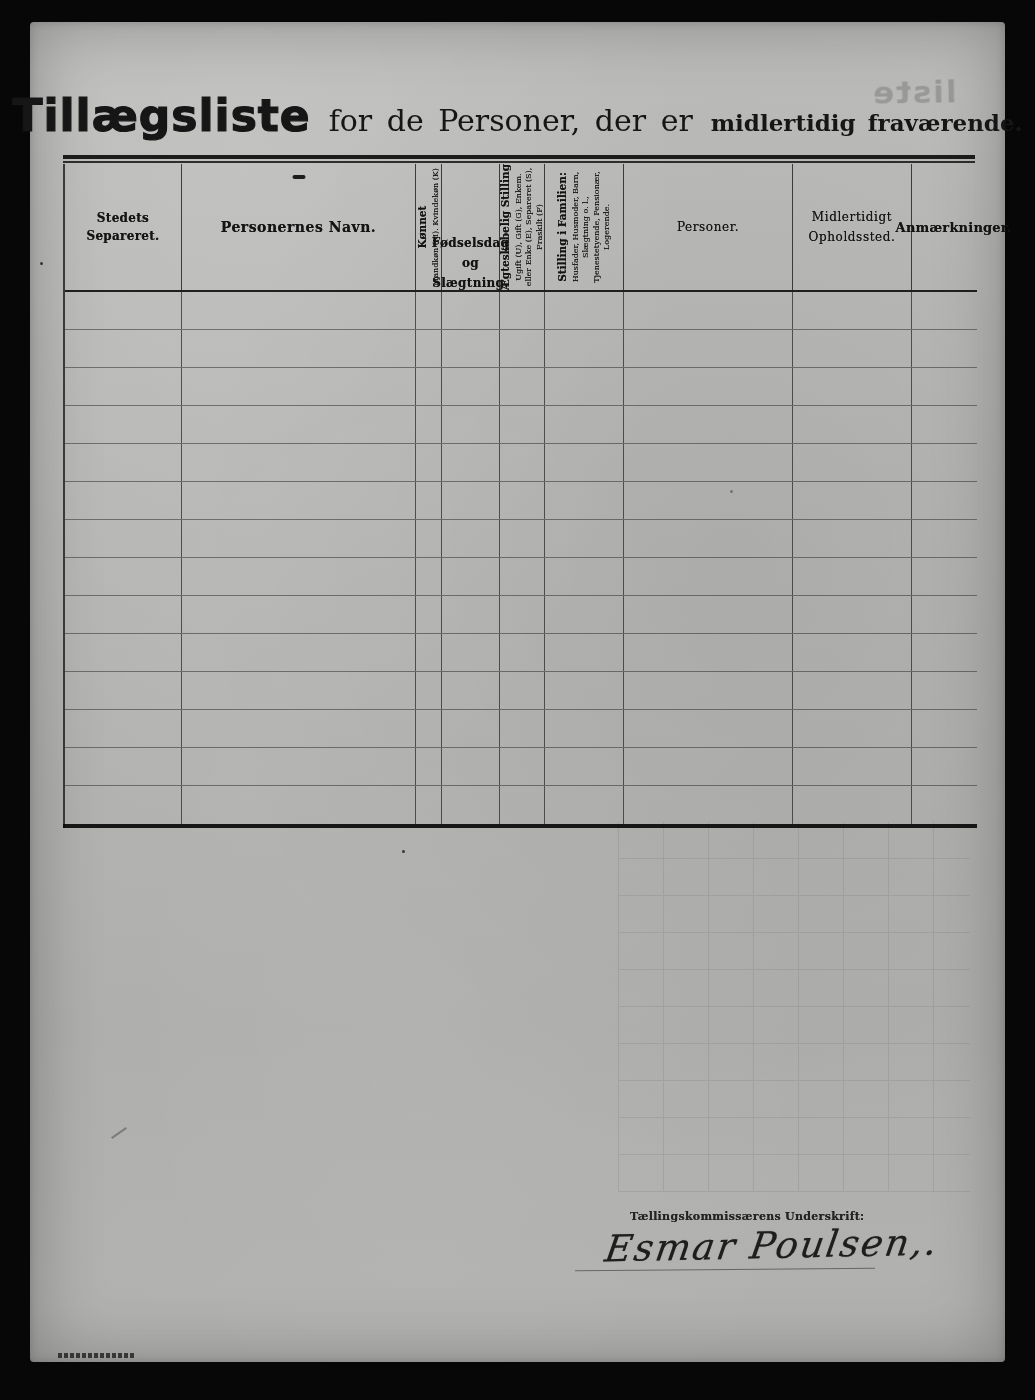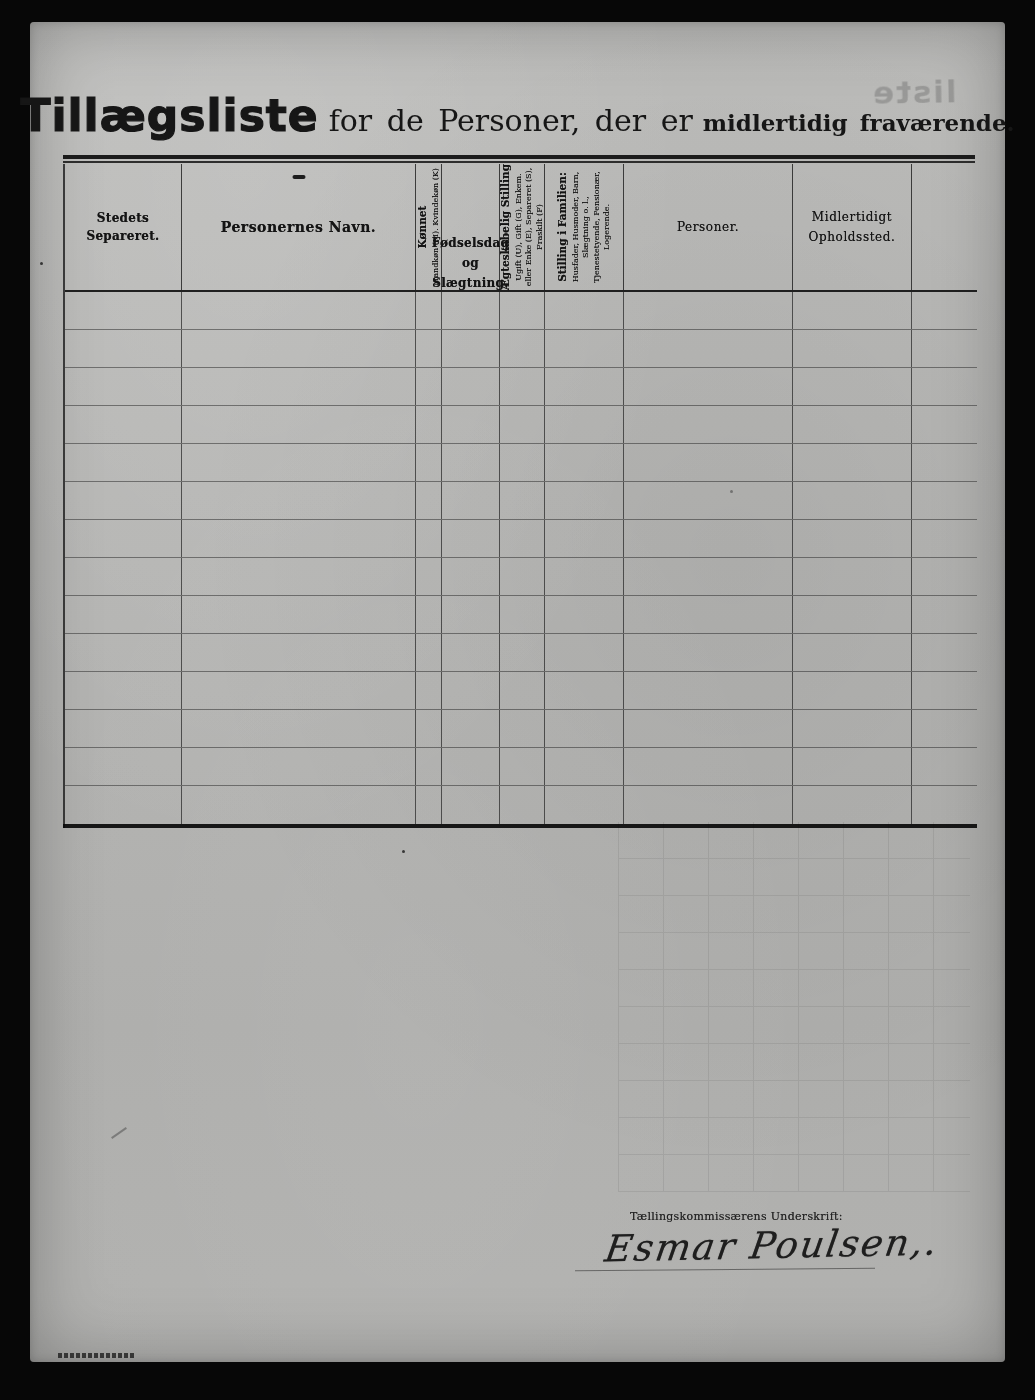--- a/index.html
+++ b/index.html
@@ -24,21 +24,21 @@
   .showthrough {
     position:absolute; top:52px; right:48px;
     transform:scaleX(-1) rotate(1deg);
     font-family:"DejaVu Sans","Liberation Sans",sans-serif;
     font-weight:bold; font-size:31px; letter-spacing:2px;
     color:rgba(75,75,75,0.30); filter:blur(0.7px);
   }
 
   .title {
     position:absolute; top:68px; left:0; width:100%;
-    display:flex; justify-content:center; align-items:baseline; gap:10px;
+    display:flex; justify-content:center; align-items:baseline; gap:18px;
     color:#161616; white-space:nowrap;text-align:right;
   }
   .t-main {
     font-family:"DejaVu Sans","Liberation Sans",sans-serif;
     font-weight:bold; font-size:44px; letter-spacing:1px;
     -webkit-text-stroke:1.2px #161616;
   }
   .t-mid  { font-size:30px; word-spacing:5px; }
   .t-bold { font-size:23px; font-weight:bold; word-spacing:4px; }
 
@@ -87,21 +87,21 @@
 
   .bottomrule { height:4px; background:rgba(10,10,10,0.92); margin-left:-2px; }
 
   .ghost-grid { position:absolute; left:588px; top:800px; width:352px; height:370px;
     opacity:0.07; pointer-events:none;
     background:
       repeating-linear-gradient(90deg,#000 0 1px, transparent 1px 45px),
       repeating-linear-gradient(0deg,#000 0 1px, transparent 1px 37px); }
 
   .sig-label { position:absolute; left:600px; top:1188px;
-               font-size:11px; font-weight:normal; letter-spacing:0.3px; color:#232323;
+               font-size:11px; font-weight:bold; letter-spacing:0.3px; color:#232323;
                text-shadow:0 0 0.6px rgba(20,20,20,0.6); }
   .sig-name  { position:absolute; left:576px; top:1202px;
                font-size:37px; font-style:italic; color:#1e1e1e;
                transform:skewX(-10deg) rotate(-1.2deg);
                letter-spacing:2px; text-shadow:0 0 0.7px rgba(20,20,20,0.55); }
   .sig-underline { position:absolute; left:545px; top:1247px; width:300px; height:1.2px;
                    background:rgba(40,40,40,0.55); transform:rotate(-0.5deg); }
 
   .imprint { position:absolute; left:28px; top:1331px; width:78px; height:5px;
              opacity:0.75; filter:blur(0.4px);
@@ -180,20 +180,23 @@
           <span class="fz-reg12">Personer.</span>
         </div>
 
         <div class="hc c8">
           <div class="h-stack fz-reg12" style="gap:6px;">
             <span>Midlertidigt</span>
             <span>Opholdssted.</span>
           </div>
         </div>
 
+        <div class="hc c9">
+          <span class="fz-bold13">Anmærkninger.</span>
+        </div>
 
       </div>
 
       <div class="tbody">
           <div class="trow">
             <div class="tcell c1"></div>
             <div class="tcell c2"></div>
             <div class="tcell c3"></div>
             <div class="tcell c4"></div>
             <div class="tcell c5"></div>

